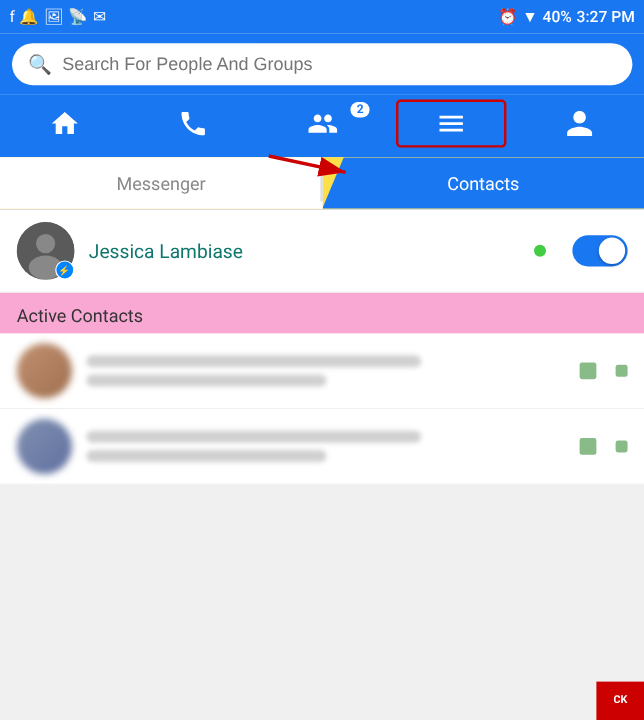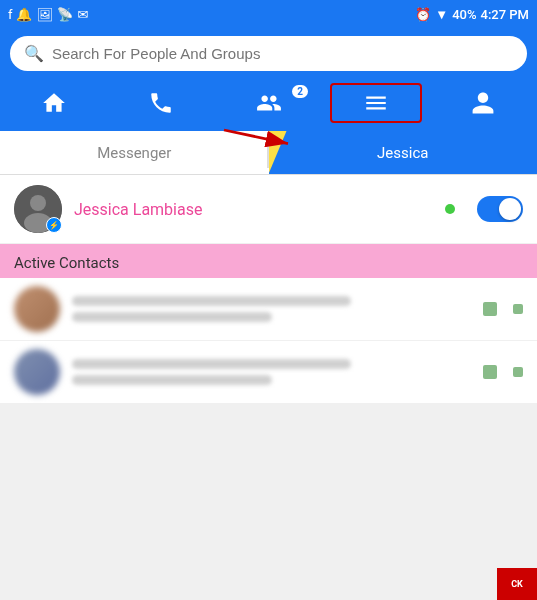--- a/index.html
+++ b/index.html
@@ -215,21 +215,21 @@
       align-items: center;
       justify-content: center;
     }
     .messenger-badge-icon {
       color: white;
       font-size: 8px;
       font-weight: bold;
     }
     .contact-name {
       font-size: 16px;
-      color: #ec4899;
+      color: #0f766e;
       font-weight: 400;
       flex: 1;
     }
     .online-dot {
       width: 10px;
       height: 10px;
       border-radius: 50%;
       background: #44cc44;
       margin-left: 4px;
       flex-shrink: 0;
@@ -349,21 +349,21 @@
     <span class="status-icon">f</span>
     <span class="status-icon">🔔</span>
     <span class="status-icon">🖼</span>
     <span class="status-icon">📡</span>
     <span class="status-icon">✉</span>
   </div>
   <div class="status-bar-right">
     <span>⏰</span>
     <span>▼</span>
     <span>40%</span>
-    <span>4:27 PM</span>
+    <span>3:27 PM</span>
   </div>
 </div>
 
 <div class="search-bar">
   <div class="search-input-wrapper">
     <span class="search-icon-circle">🔍</span>
     <input class="search-input" type="text" readonly="" placeholder="Search For People And Groups" style="">
   </div>
 </div>
 
@@ -411,21 +411,21 @@
     </defs>
     <line x1="5" y1="15" x2="85" y2="32" stroke="#cc0000" stroke-width="3.5" marker-end="url(#arrowhead)"></line>
   </svg>
 </div>
 
 <div class="tab-bar">
   <div class="tab-messenger">
     <span>Messenger</span>
   </div>
   <div class="tab-activate">
-    <span>Jessica</span>
+    <span>Contacts</span>
   </div>
 </div>
 
 <div class="content-area">
 
   <div class="contact-row">
     <div class="avatar-wrapper">
       <div class="avatar avatar-jessica">
 
         <svg width="48" height="48" viewBox="0 0 48 48">

